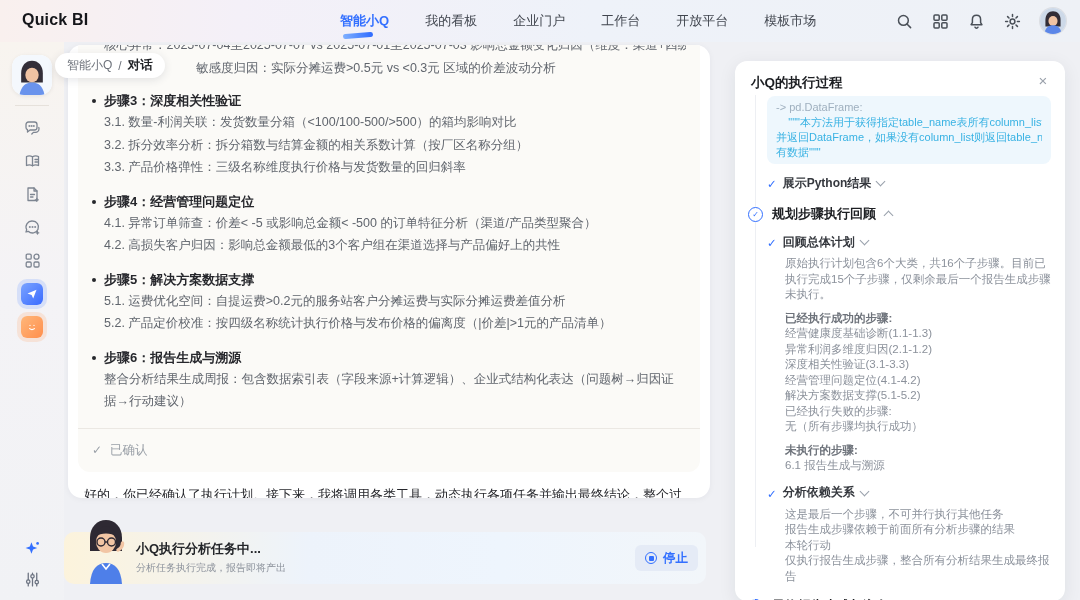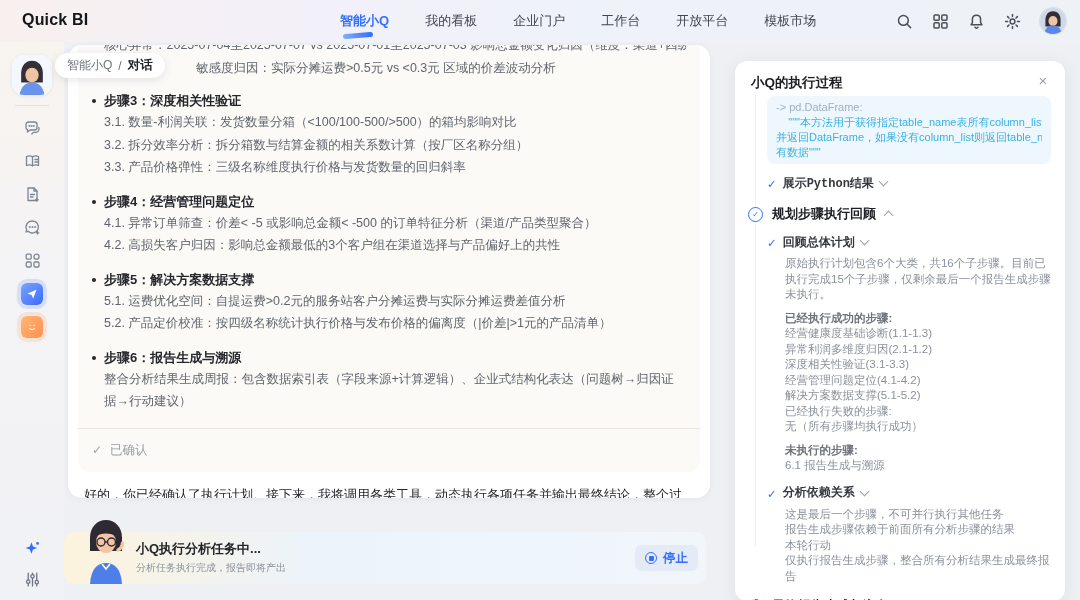--- a/index.html
+++ b/index.html
@@ -72,21 +72,21 @@
   .rp-close{position:absolute;right:14px;top:11px;font-size:15px;color:#9aa1ab;cursor:pointer;width:16px;height:16px;
             display:flex;align-items:center;justify-content:center;}
   .rp-close::before{content:"×";}
   .rp-line{position:absolute;left:20px;top:34px;height:452px;width:1px;background:#edeff3;}
   .rp-body{position:relative;padding:0 14px 4px 13px;}
   .code-block{margin-left:19px;background:#eef7fd;border-radius:8px;padding:4px 9px;overflow:hidden;}
   .code-line{font-size:11px;line-height:15px;color:#38b2e3;white-space:pre;overflow:hidden;}
   .code-line.dim{color:#9fb0bf;}
   .sub-row{display:flex;align-items:center;gap:6px;margin:10px 0 0 19px;}
   .chk-blue::before{content:"✓";font-size:11.5px;font-weight:700;color:#3370ff;}
-  .sub-label{font-size:12px;font-weight:600;color:#35383e;font-family:Liberation Mono, monospace;}
+  .sub-label{font-size:12px;font-weight:600;color:#35383e;}
   .sec-row{display:flex;align-items:center;gap:9px;margin-top:13px;position:relative;}
   .sec-icon{width:15px;height:15px;border:1.5px solid #3370ff;border-radius:50%;background:#fff;box-sizing:border-box;
             display:flex;align-items:center;justify-content:center;}
   .sec-icon::before{content:"✓";font-size:8px;font-weight:700;color:#3370ff;}
   .spin{width:15px;height:15px;border-radius:50%;border:2px solid #cfdcf8;border-top-color:#3370ff;
         box-sizing:border-box;background:#fff;transform:rotate(40deg);}
   .sec-title{font-size:13px;font-weight:700;color:#1d1f23;}
   .sub-body{margin:5px 0 0 37px;font-size:11.5px;line-height:15.5px;color:#8b919b;}
   .sub-body div{margin:0;}
   .gap8{height:8px;}

